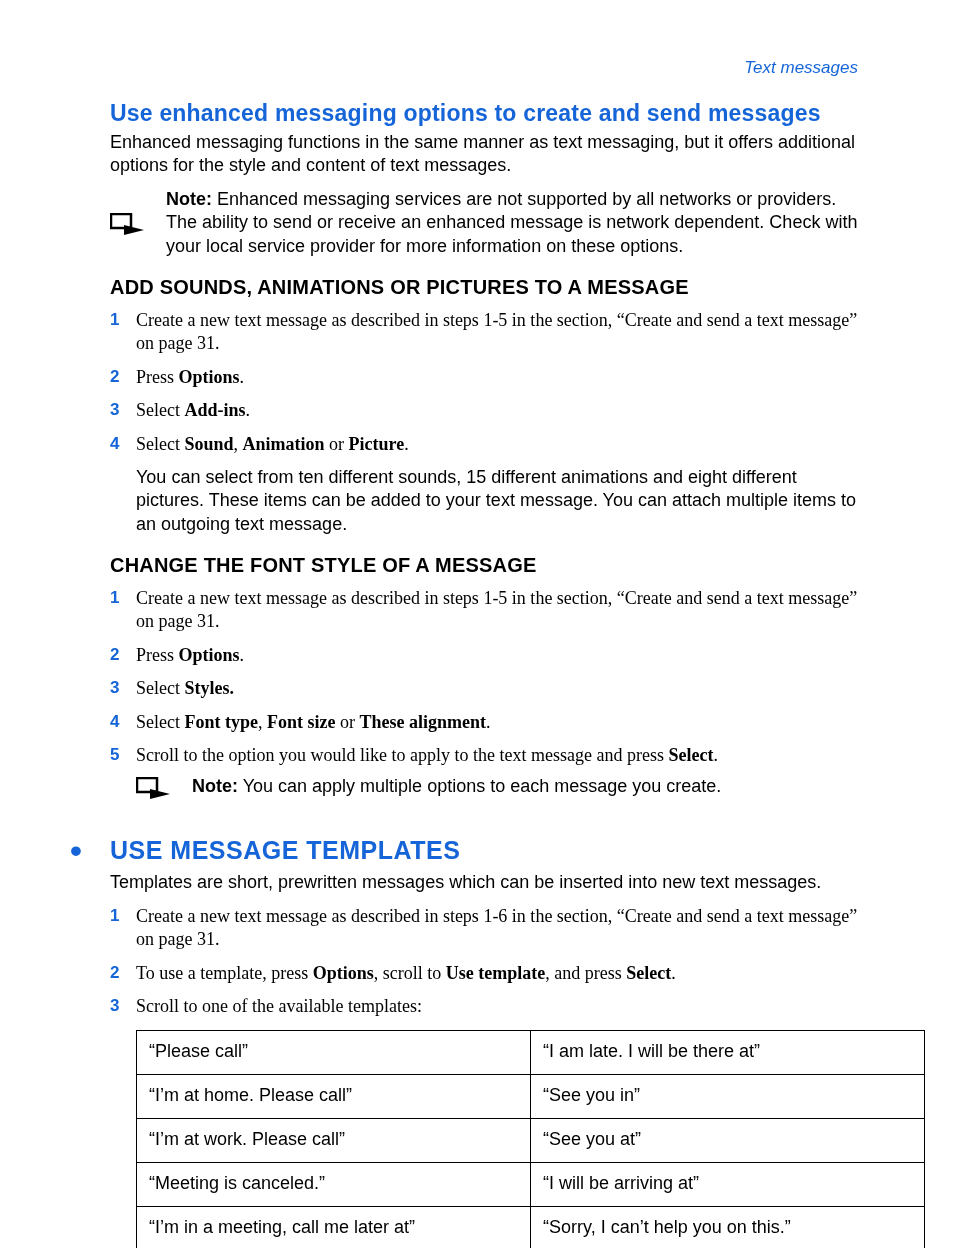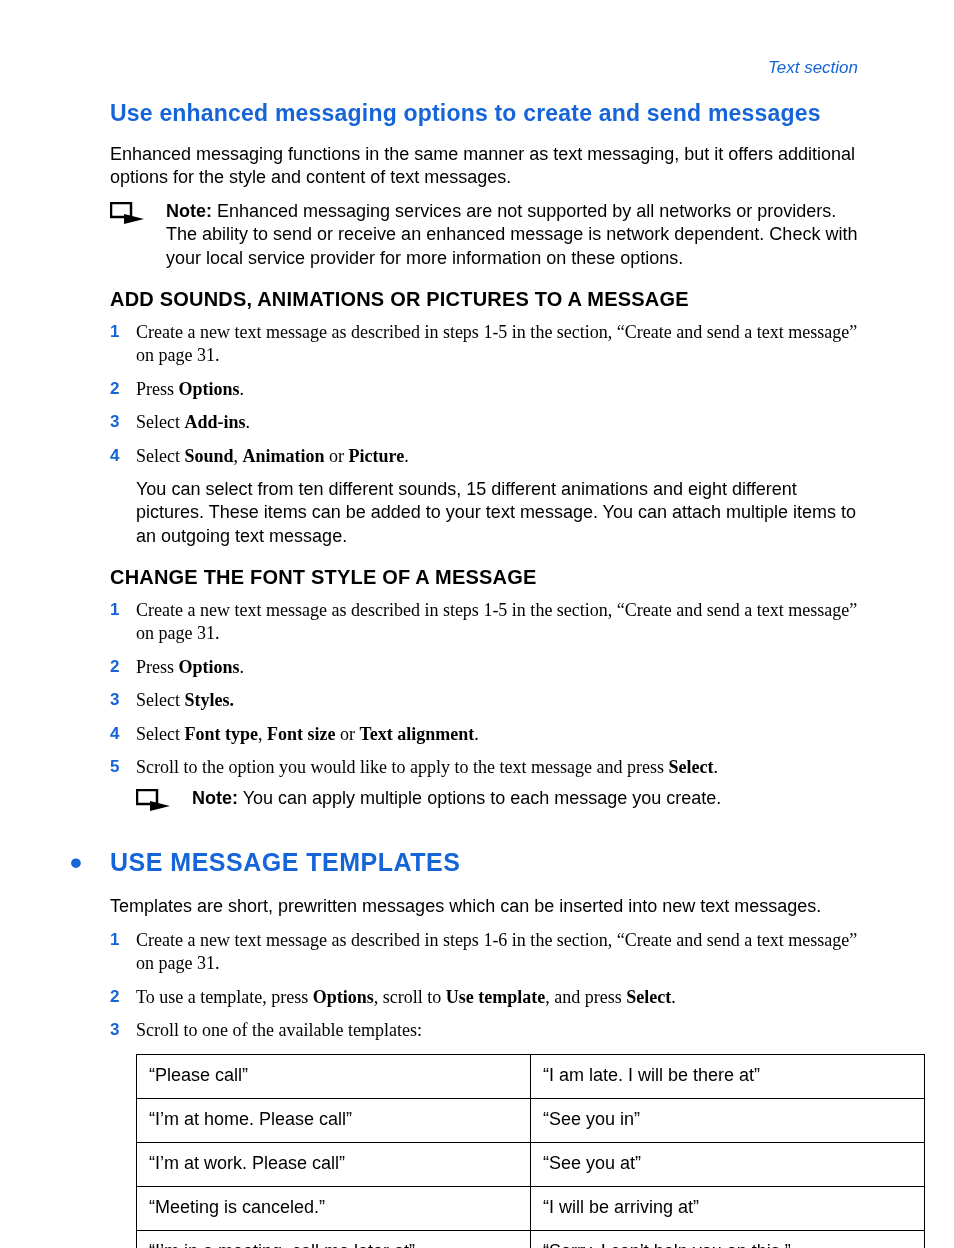--- a/index.html
+++ b/index.html
@@ -28,27 +28,28 @@
   .h-blue {
     color: #1565d8;
     font-weight: bold;
     font-size: 23px;
     margin: 0 0 2px 0;
     letter-spacing: 0.2px;
   }
   .para {
     font-size: 18px;
     line-height: 1.3;
-    margin: 16px 0 8px 0;
+    margin: 4px 0 8px 0;
     font-stretch: condensed;
   }
   .note-row {
     display: flex;
     margin-top: 10px;
     margin-bottom: 12px;
+    align-items: center;
   }
   .note-icon {
     flex: 0 0 56px;
     padding-top: 2px;
   }
   .note-icon svg { display:block; }
   .note-text {
     flex: 1;
     font-size: 18px;
     line-height: 1.3;
@@ -135,21 +136,21 @@
     margin-top:8px;
     margin-left:26px;
   }
   .inline-note-row .note-icon { flex:0 0 56px; }
   .inline-note-row .note-text { flex:1; font-size:18px; line-height:1.3; }
 </style>
 </head>
 <body>
 <div class="page">
 
-<div class="header-link">Text section</div>
+<div class="header-link">Text messages</div>
 
 <div class="h-blue">Use enhanced messaging options to create and send messages</div>
 <div class="para">Enhanced messaging functions in the same manner as text messaging, but it offers additional options for the style and content of text messages.</div>
 
 <div class="note-row">
   <div class="note-icon">
     <svg width="34" height="22" viewBox="0 0 34 22">
       <rect x="1" y="1" width="20" height="14" fill="none" stroke="#000" stroke-width="2.5"></rect>
       <polygon points="14,12 14,22 34,17" fill="#000"></polygon>
     </svg>
@@ -189,21 +190,21 @@
   <div class="step">
     <div class="step-num">2</div>
     <div class="step-body"><span>Press </span><span class="b">Options</span><span>.</span></div>
   </div>
   <div class="step">
     <div class="step-num">3</div>
     <div class="step-body"><span>Select </span><span class="b">Styles.</span><span></span></div>
   </div>
   <div class="step">
     <div class="step-num">4</div>
-    <div class="step-body"><span>Select </span><span class="b">Font type</span><span>, </span><span class="b">Font size</span><span> or </span><span class="b">Text alignment</span><span>.</span></div>
+    <div class="step-body"><span>Select </span><span class="b">Font type</span><span>, </span><span class="b">Font size</span><span> or </span><span class="b">These alignment</span><span>.</span></div>
   </div>
   <div class="step">
     <div class="step-num">5</div>
     <div class="step-body"><span>Scroll to the option you would like to apply to the text message and press </span><span class="b">Select</span><span>.</span></div>
   </div>
 </div>
 <div class="inline-note-row">
   <div class="note-icon">
     <svg width="34" height="22" viewBox="0 0 34 22">
       <rect x="1" y="1" width="20" height="14" fill="none" stroke="#000" stroke-width="2.5"></rect>

